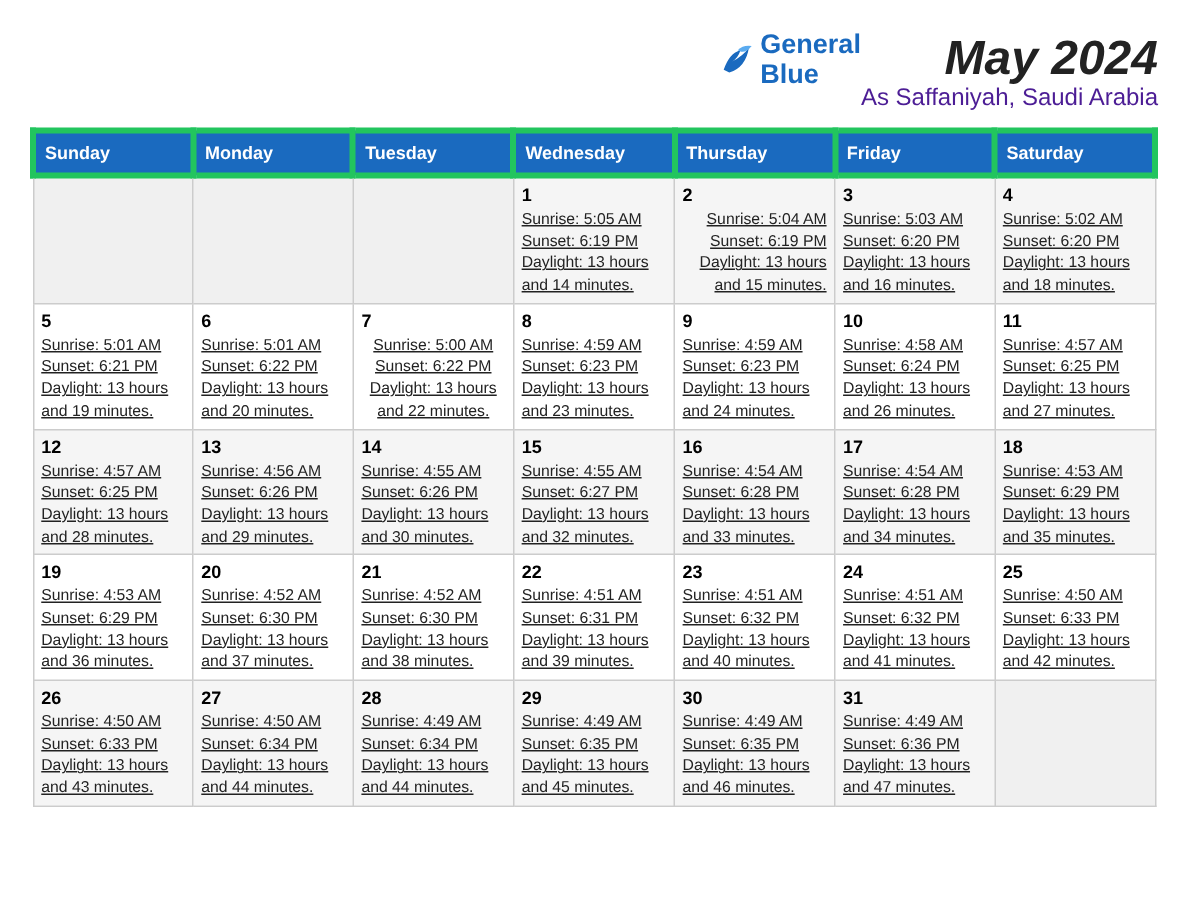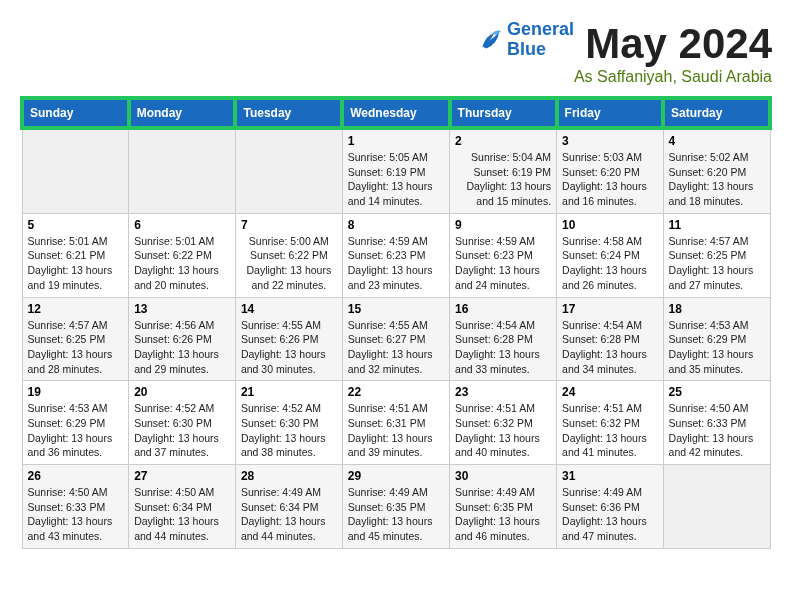--- a/index.html
+++ b/index.html
@@ -31,28 +31,29 @@
       color: #1a6abf;
     }
     .logo-bird {
       width: 28px;
       height: 28px;
     }
     .title-block {
       text-align: right;
     }
     .title-block h1 {
-      font-size: 42px;
+      font-size: 32px;
       font-weight: bold;
       color: #222;
+      font-style: italic;
     }
     .title-block h2 {
       font-size: 16px;
       font-weight: normal;
-      color: #4d7c0f;
+      color: #4c1d95;
     }
     table {
       width: 100%;
       border-collapse: collapse;
       font-size: 11px;
     }
     thead tr th {
       background: #1a6abf;
       color: #fff;
       text-align: left;
@@ -78,20 +79,21 @@
     .day-num {
       font-weight: bold;
       font-size: 12px;
       margin-bottom: 2px;
       display: block;
     }
     .day-info {
       font-size: 10.5px;
       color: #222;
       line-height: 1.4;
+      text-decoration: underline;
     }
     .empty-cell {
       background: #f0f0f0 !important;
     }
   </style>
 </head>
 <body>
 
 <div class="header">
   <div class="logo">

